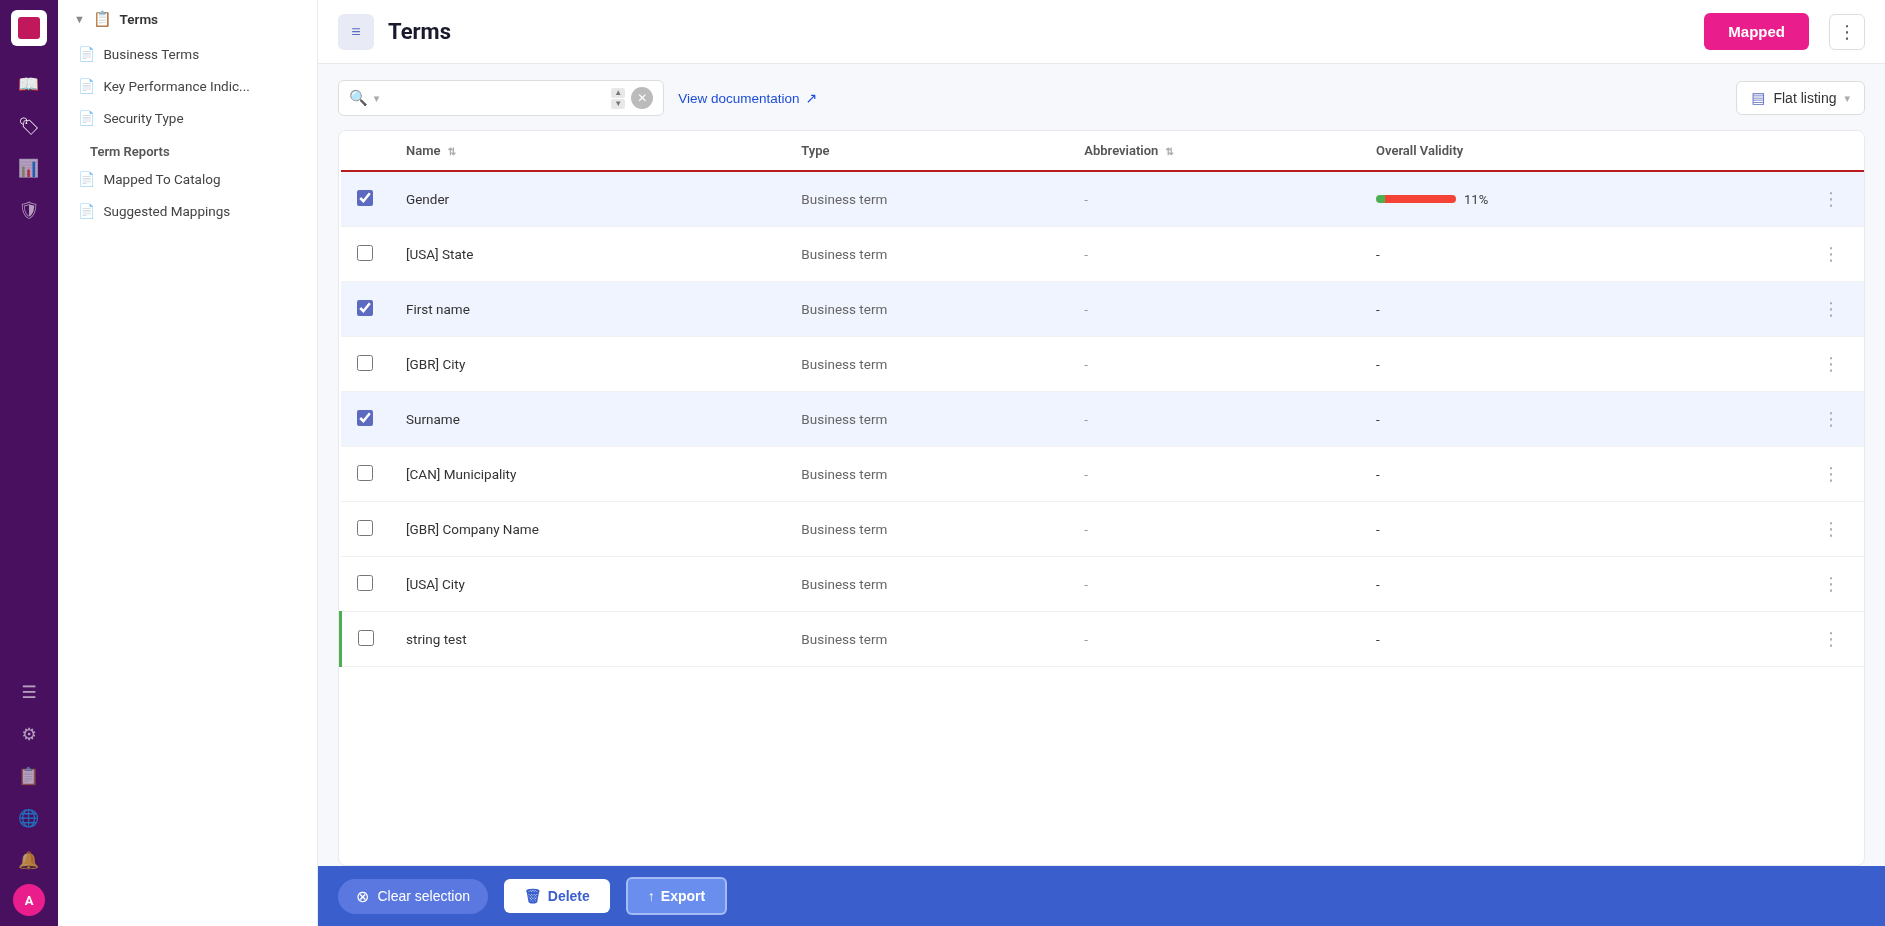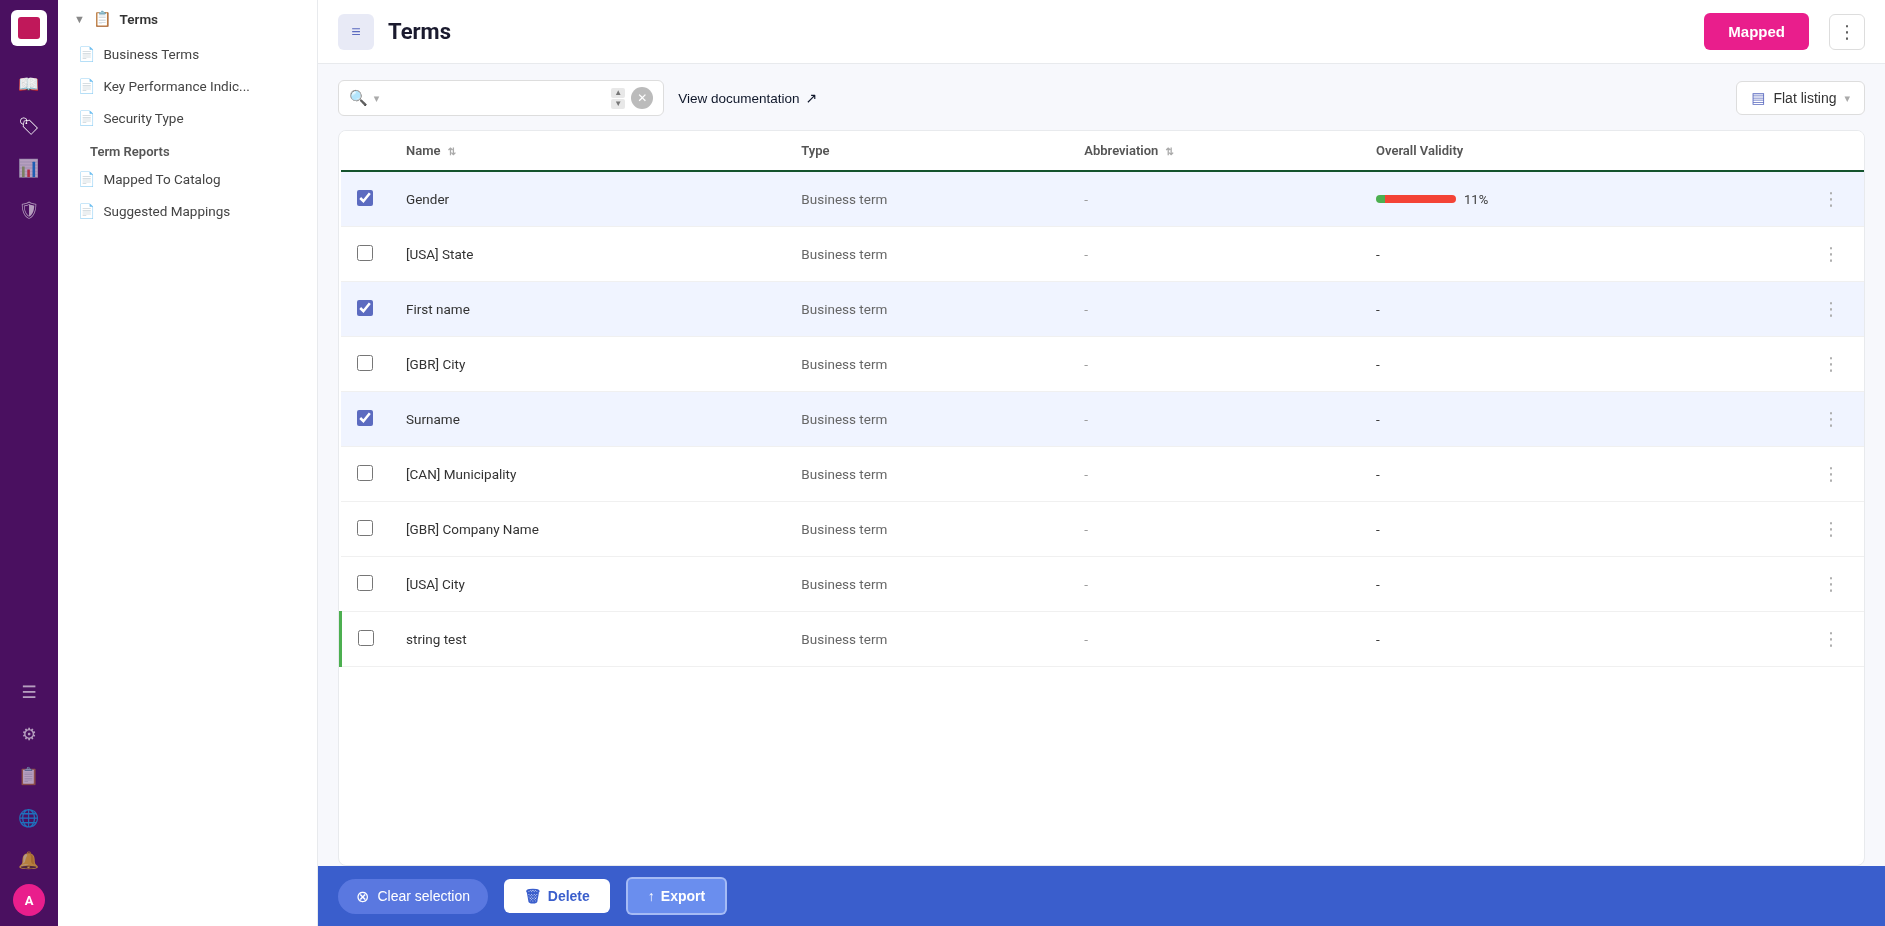--- a/index.html
+++ b/index.html
@@ -121,38 +121,38 @@
     .search-bar .scroll-btns {
       display: flex; flex-direction: column; gap: 1px;
     }
     .scroll-btn { width: 14px; height: 10px; background: #e8e8e8; border: none; cursor: pointer; border-radius: 2px; font-size: 8px; display: flex; align-items: center; justify-content: center; color: #777; }
     .clear-search-btn {
       width: 22px; height: 22px; border-radius: 50%; background: #bbb;
       border: none; cursor: pointer; display: flex; align-items: center; justify-content: center;
       color: white; font-size: 12px;
     }
     .view-docs-btn {
-      display: flex; align-items: center; gap: 6px; color: #0f172a;
+      display: flex; align-items: center; gap: 6px; color: #1d4ed8;
       font-size: 13.5px; cursor: pointer; background: none; border: none; font-weight: 500; justify-content: center;
     }
     .toolbar-right { display: flex; align-items: center; gap: 12px; }
     .flat-listing-btn {
       display: flex; align-items: center; gap: 8px;
       border: 1.5px solid #ddd; border-radius: 6px; background: white;
       padding: 7px 14px; cursor: pointer; font-size: 14px; color: #333;
     }
     .flat-listing-btn .list-icon { color: #5c6bc0; font-size: 15px; }
 
     
     .table-container {
       flex: 1; background: white; border-radius: 8px; overflow-y: auto;
       border: 1px solid #e8eaed;
     }
     table { width: 100%; border-collapse: collapse; }
-    thead tr { border-bottom: 2px solid #14532d; }
+    thead tr { border-bottom: 2px solid #b91c1c; }
     thead th {
       padding: 12px 16px; text-align: left; font-size: 13px;
       font-weight: 600; color: #555; background: white; position: sticky; top: 0;
     }
     thead th .sort-icon { font-size: 10px; color: #aaa; margin-left: 4px; }
     tbody tr { border-bottom: 1px solid #f0f0f0; transition: background 0.1s; }
     tbody tr.checked { background: #f0f4ff; }
     tbody tr.left-highlight { border-left: 3px solid #4caf50; }
     td { padding: 12px 16px; font-size: 13.5px; color: #333; }
     td.name-cell { color: #333; }

